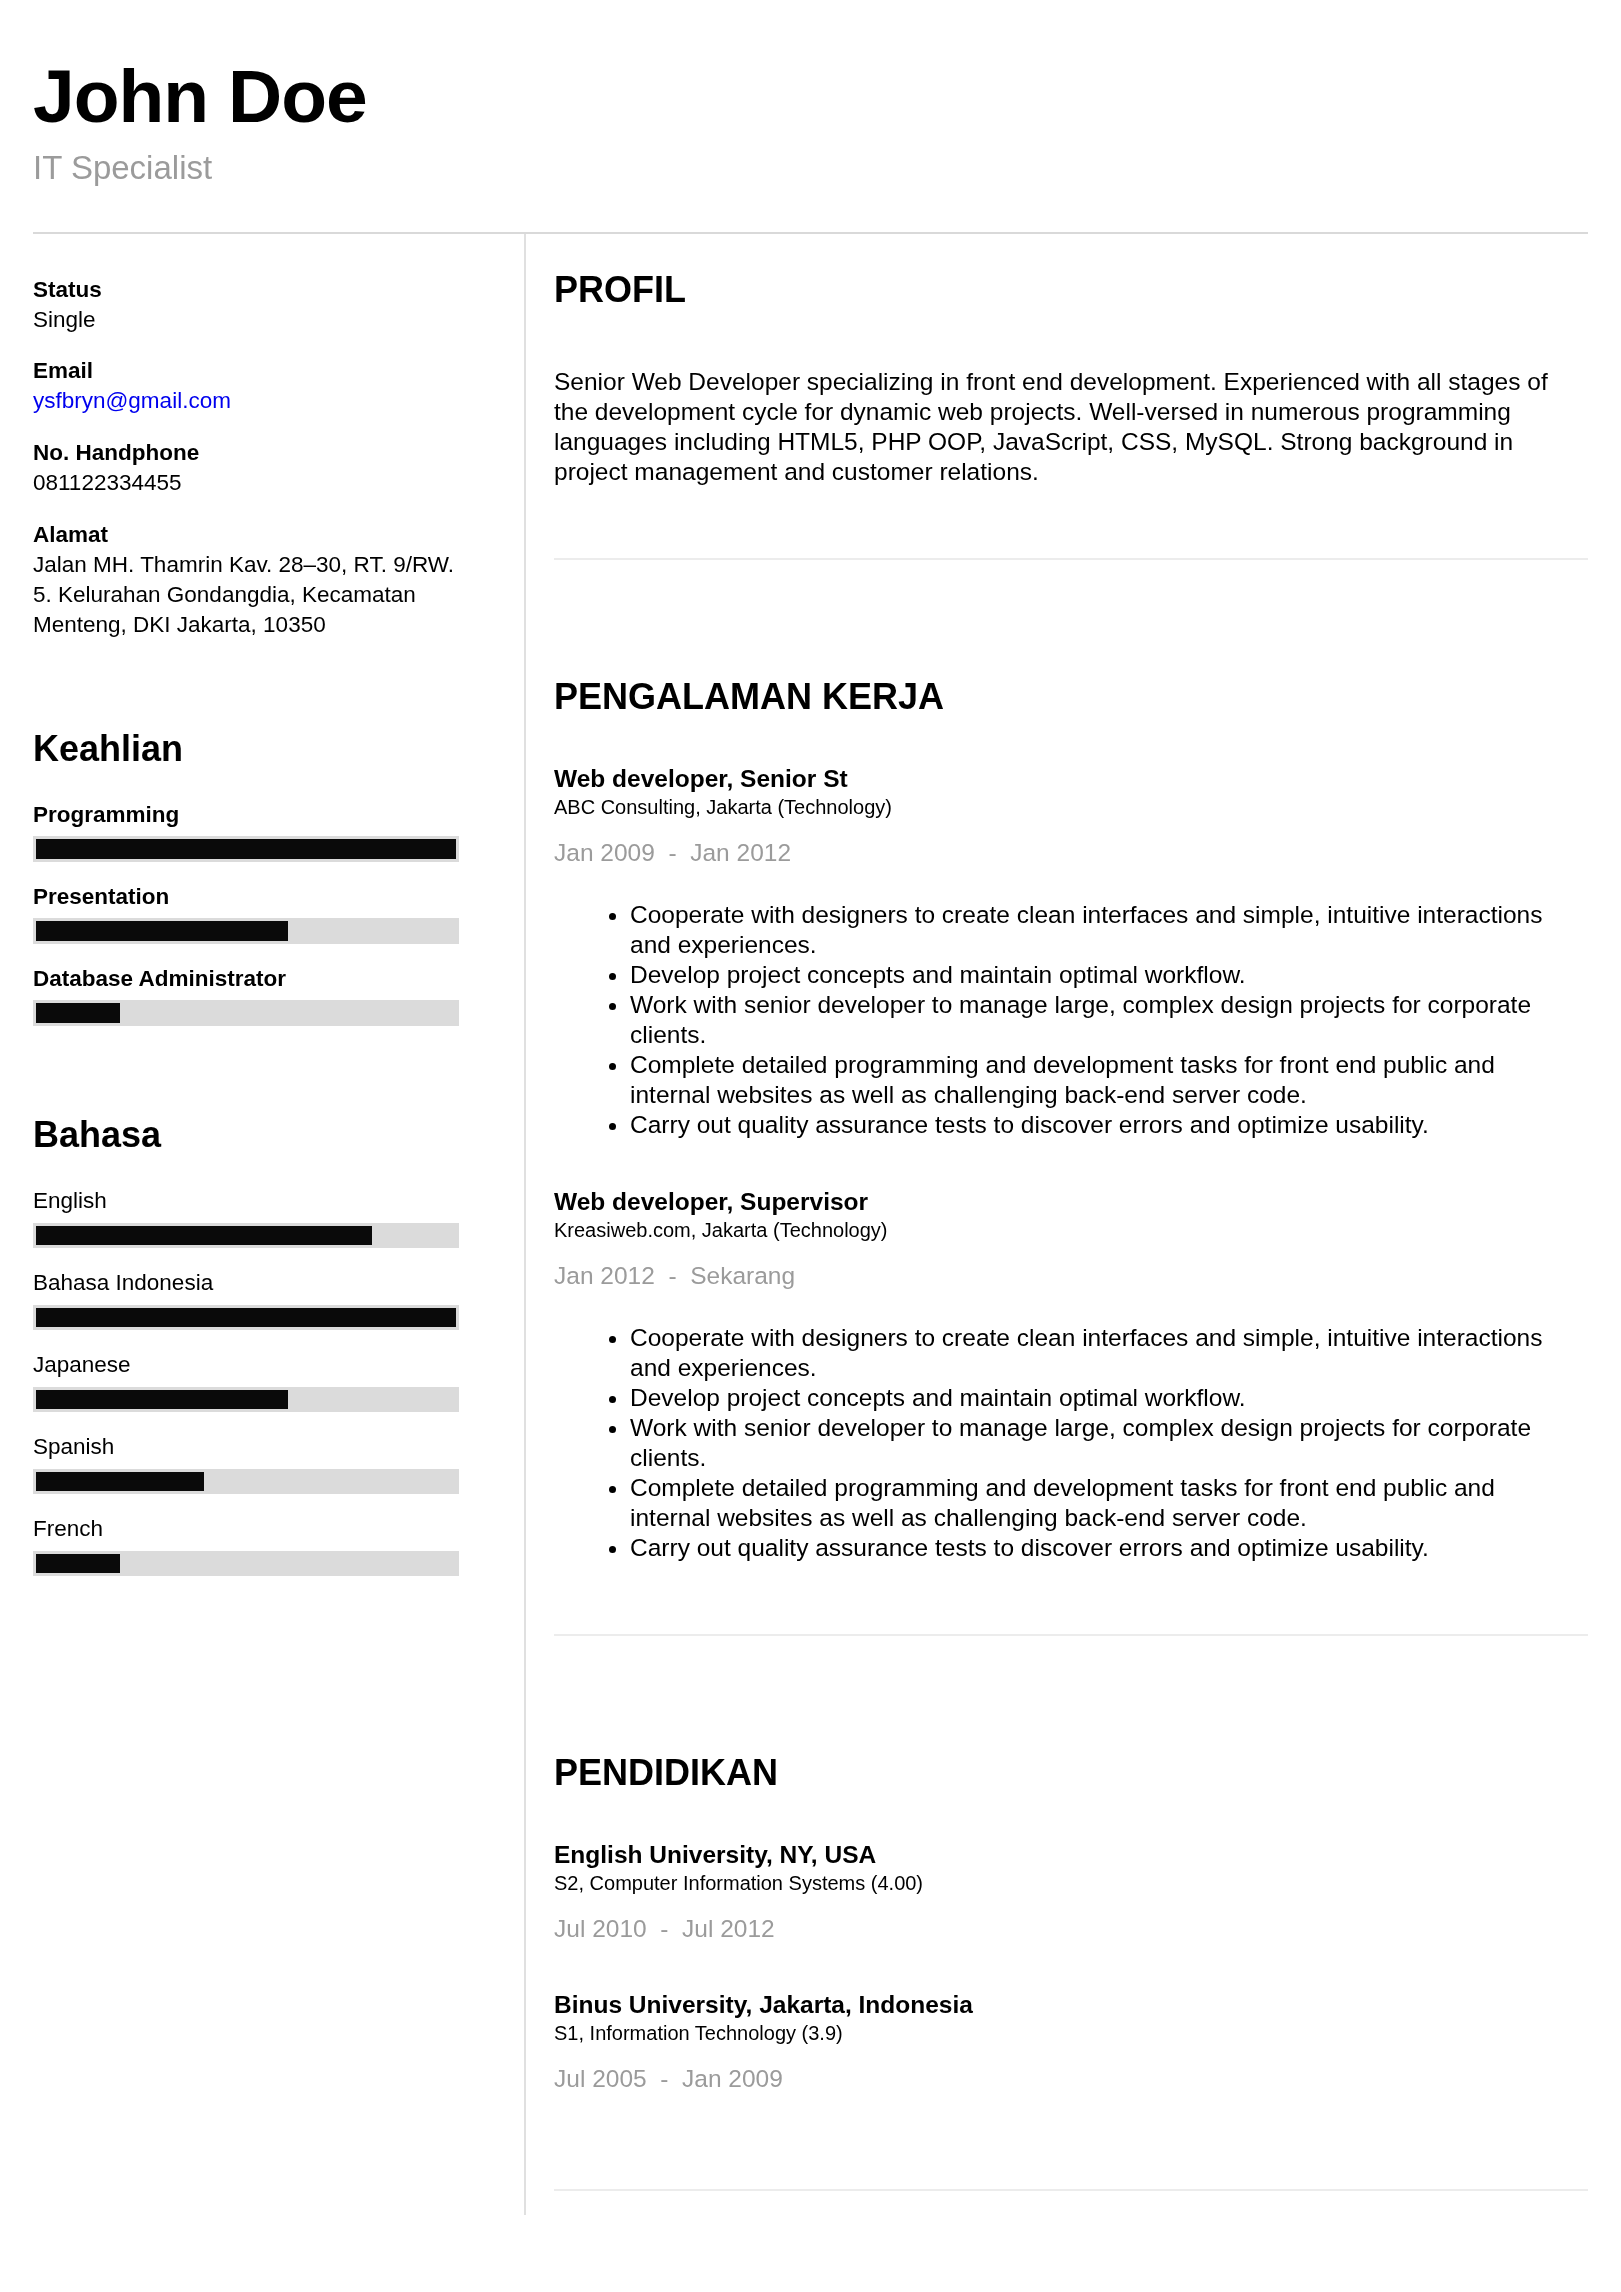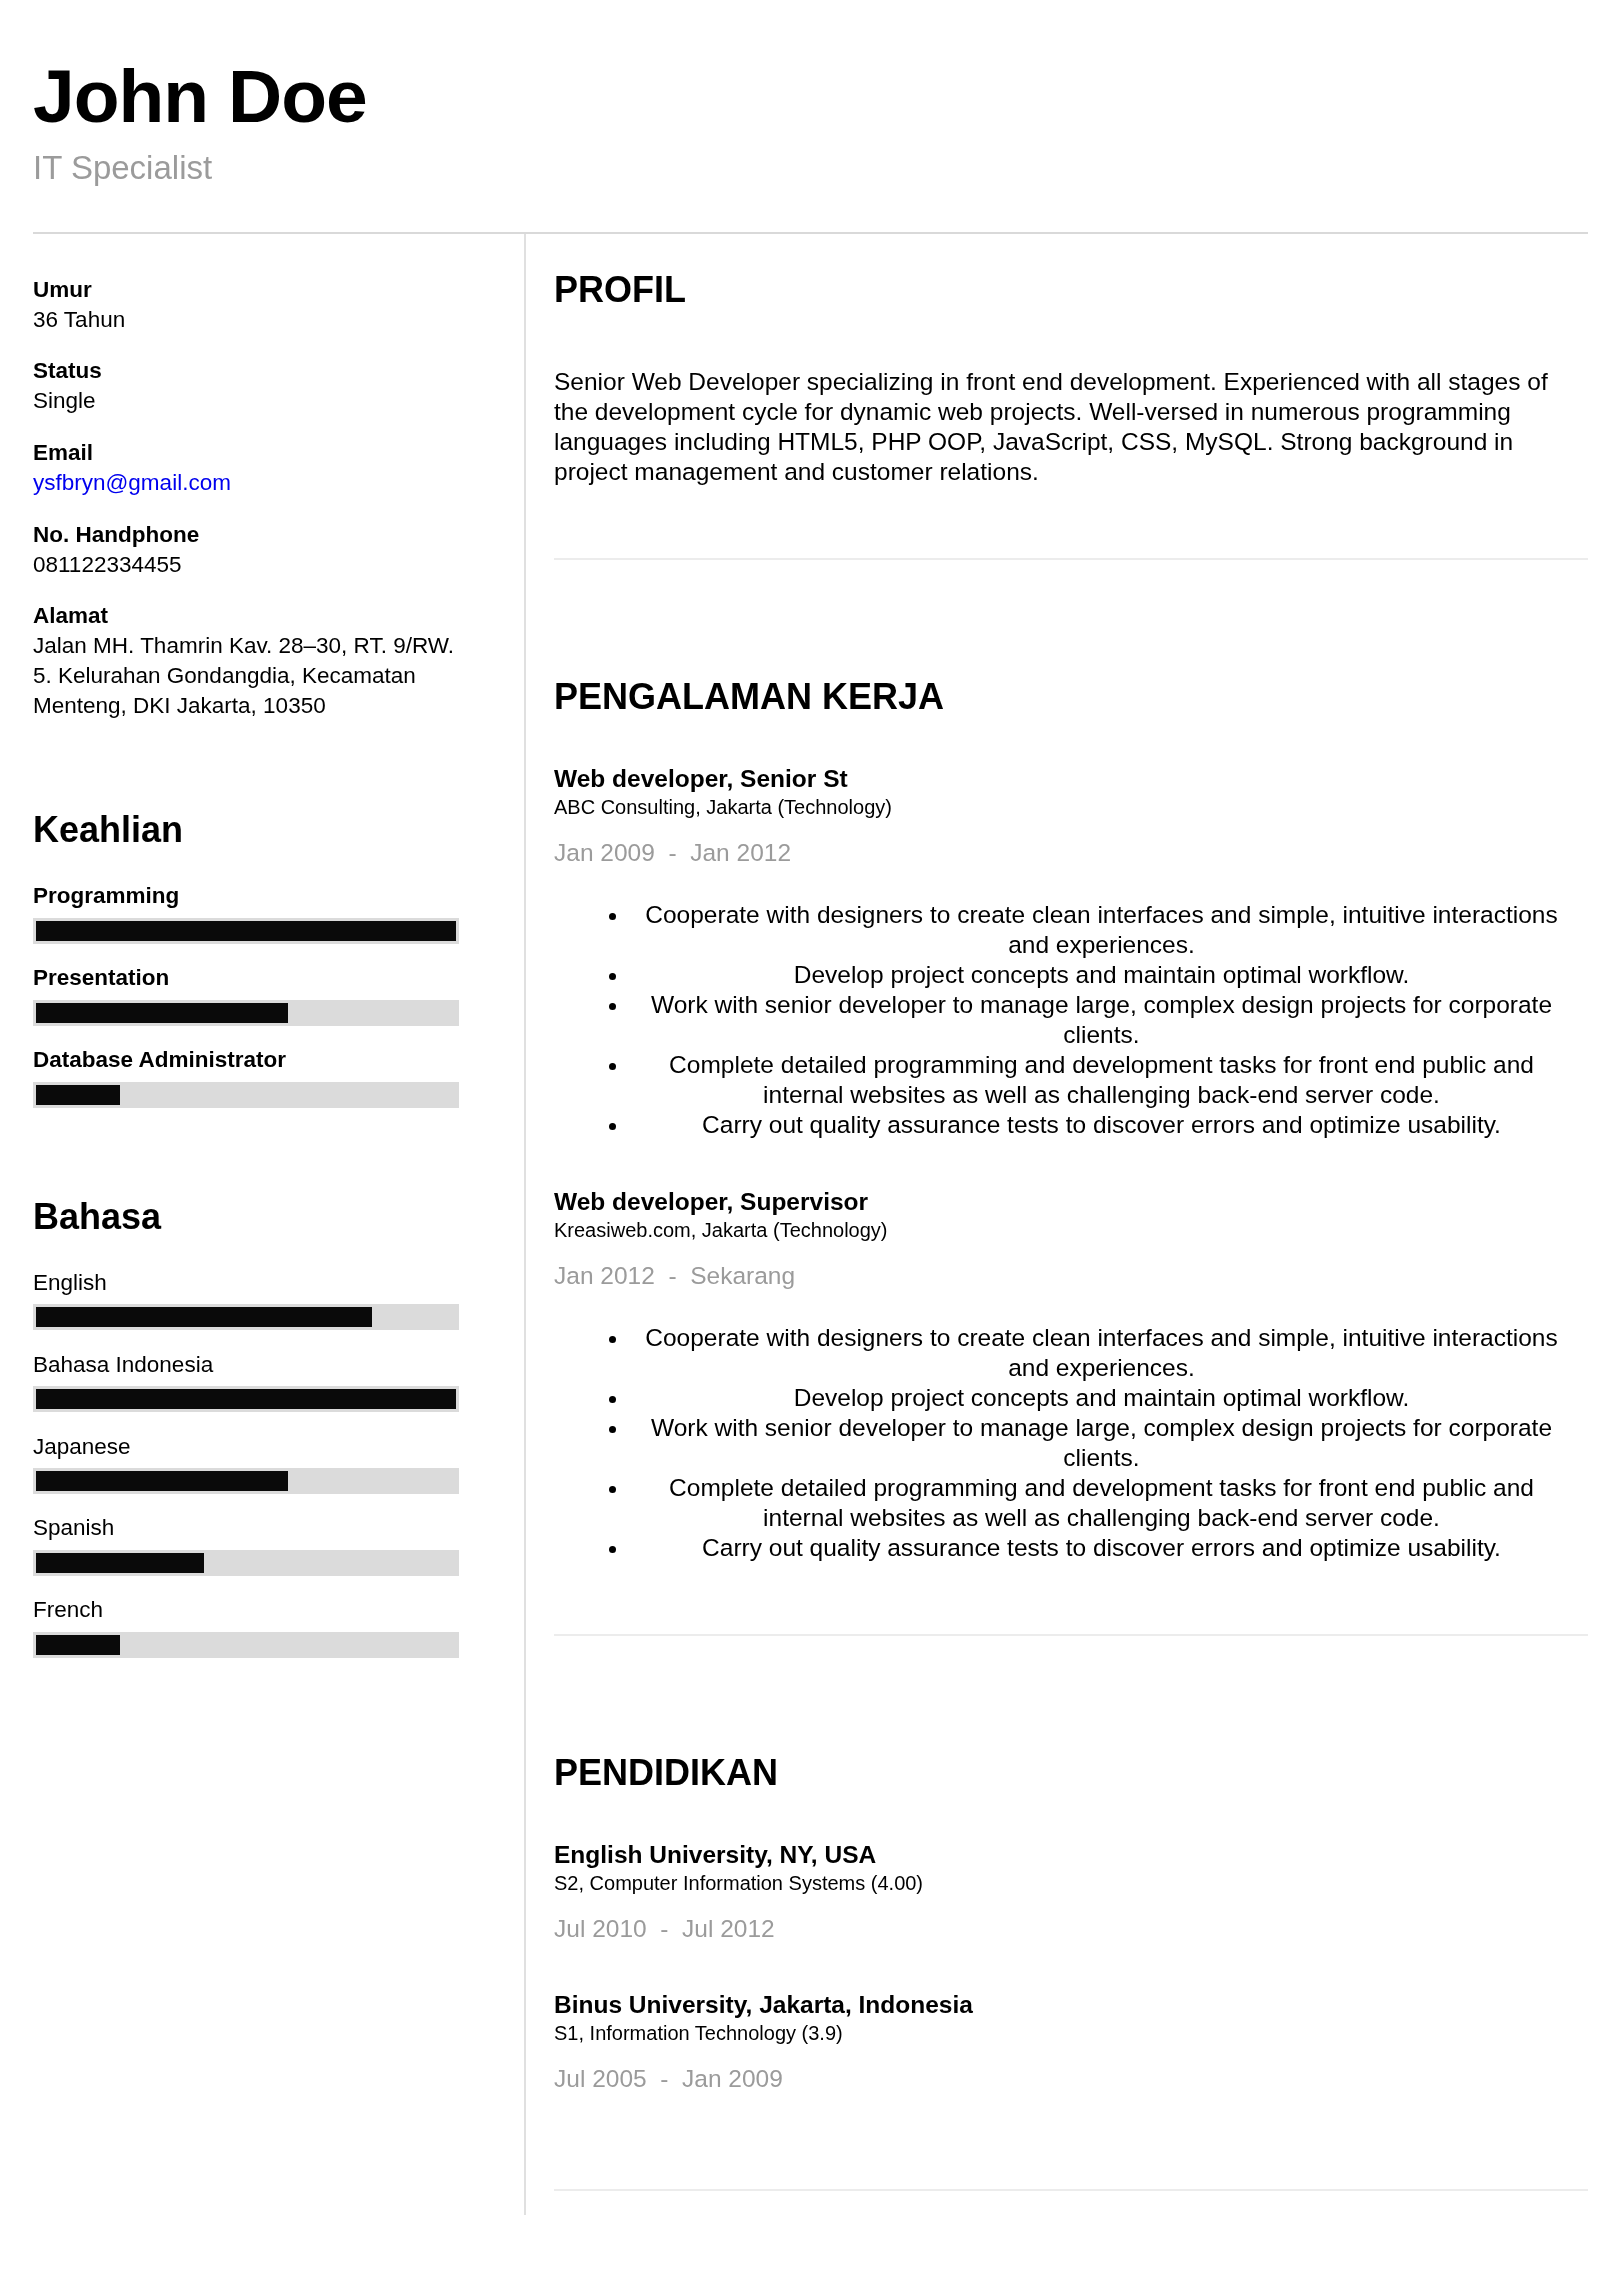--- a/index.html
+++ b/index.html
@@ -96,45 +96,40 @@
   .entry-sub    { font-size: 20px; line-height: 29px; }
   .entry-dates  {
     margin-top: 16px;
     font-size: 24.5px; line-height: 29px;
     color: var(--muted-text, #9b9b9b);
     white-space: pre-wrap;
   }
   .entry ul {
     margin: 33px 15px 0 0;
     padding: 0 0 0 76px;
-    text-align: center;
   }
   .entry li {
     font-size: 24.5px; line-height: 30px;
     padding: 0; margin: 0;
   }
 </style>
 </head>
 <body>
 
 <div class="page">
 
   <header class="header">
     <h1 class="name">John Doe</h1>
     <div class="subtitle">IT Specialist</div>
   </header>
 
   <div class="columns">
 
     <aside class="left">
 
-      <div class="contact-group">
-        <div class="contact-label">Umur</div>
-        <div class="contact-value">36 Tahun</div>
-      </div>
 
       <div class="contact-group">
         <div class="contact-label">Status</div>
         <div class="contact-value">Single</div>
       </div>
 
       <div class="contact-group">
         <div class="contact-label">Email</div>
         <div class="contact-value">
           <a href="#">ysfbryn@gmail.com</a>

